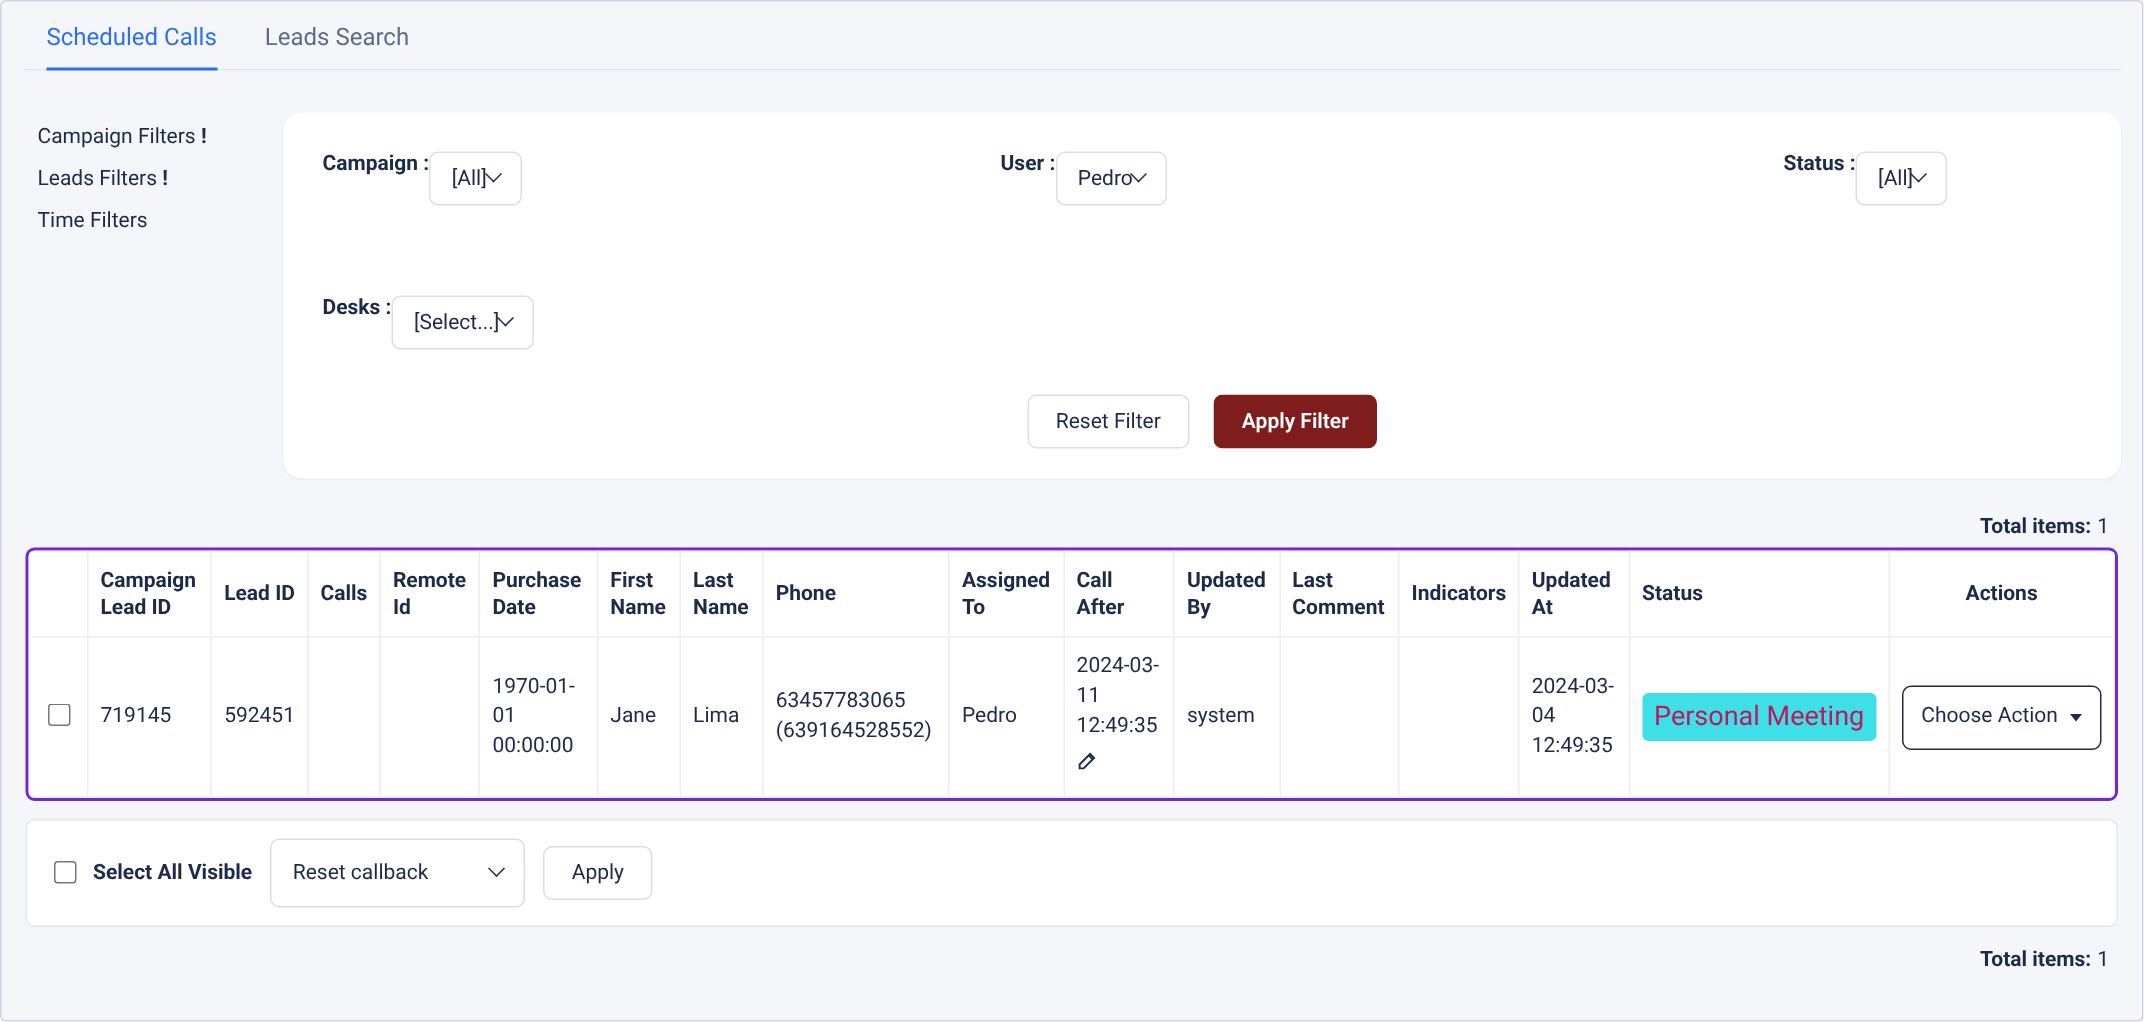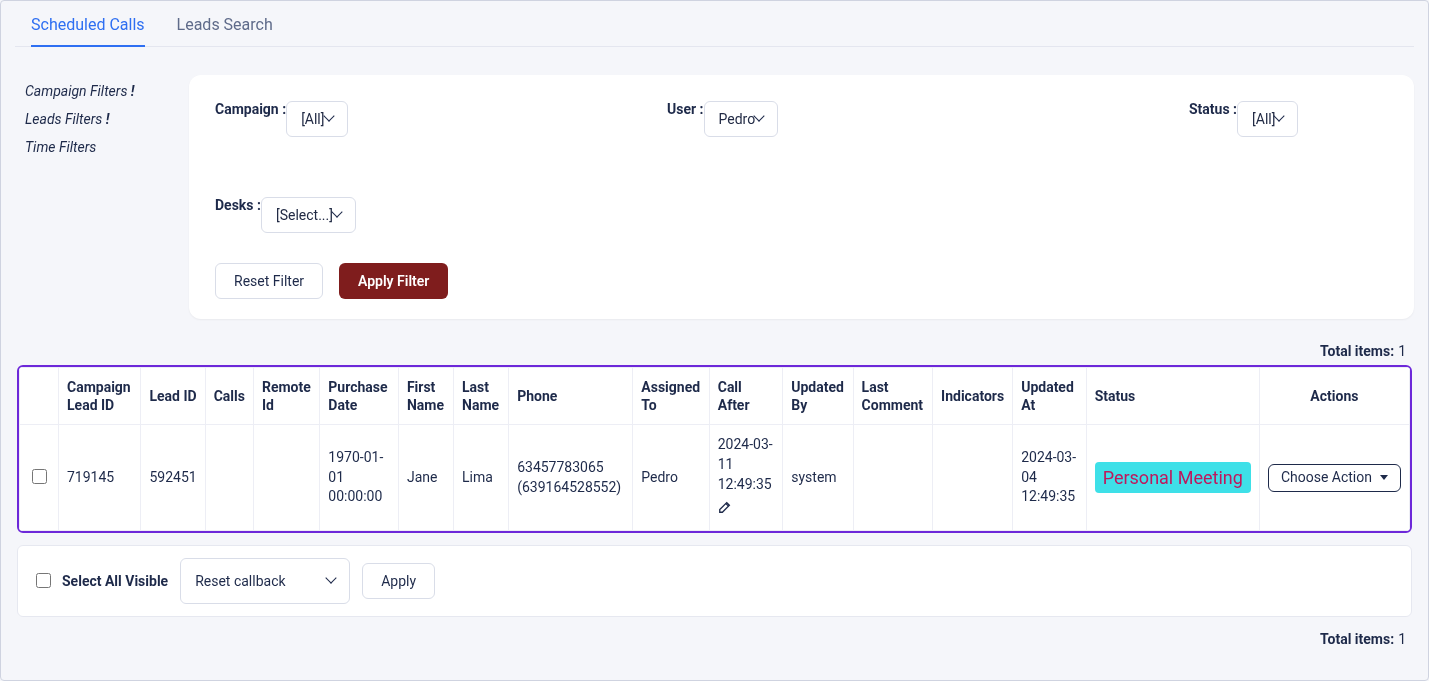--- a/index.html
+++ b/index.html
@@ -54,21 +54,20 @@
     gap: 24px;
     align-items: flex-start;
   }
 
   
   .sidebar {
     width: 150px;
     flex: 0 0 150px;
     padding-top: 2px;
     padding-left: 10px;
-    font-style: italic;
   }
   .sidebar-item {
     font-size: 14px;
     color: #1e2a4a;
     padding: 6px 0;
     cursor: pointer;
     white-space: nowrap;
   }
   .sidebar-item .bang { font-weight: 700; }
 
@@ -121,20 +120,21 @@
     border-right: 1.5px solid #1e2a4a;
     border-bottom: 1.5px solid #1e2a4a;
     transform: rotate(45deg);
     top: -2px; left: 0;
   }
 
   .filter-actions {
     display: flex;
     gap: 16px;
     margin-top: 30px;
+    justify-content: center;
   }
   .btn {
     height: 36px;
     border-radius: 6px;
     padding: 0 18px;
     font-size: 14px;
     cursor: pointer;
     display: inline-flex;
     align-items: center;
     justify-content: center;
@@ -189,21 +189,21 @@
     border-radius: 4px;
     padding: 3px 8px;
     font-size: 18px;
     white-space: nowrap;
     display: inline-block;
   }
   .choose-action {
     border: 1px solid #1e2a4a;
     border-radius: 6px;
     background: #fff;
-    height: 28px;
+    height: 43px;
     display: inline-flex;
     align-items: center;
     gap: 8px;
     padding: 0 12px;
     cursor: pointer;
     font-size: 14px;
     color: #1e2a4a;
     white-space: nowrap;
   }
   .caret-sm {

